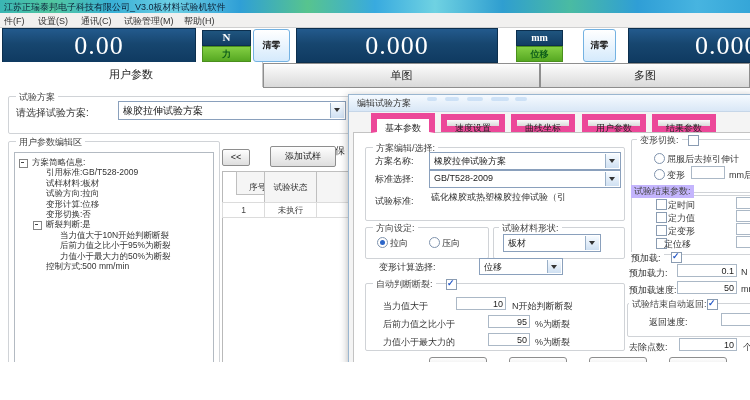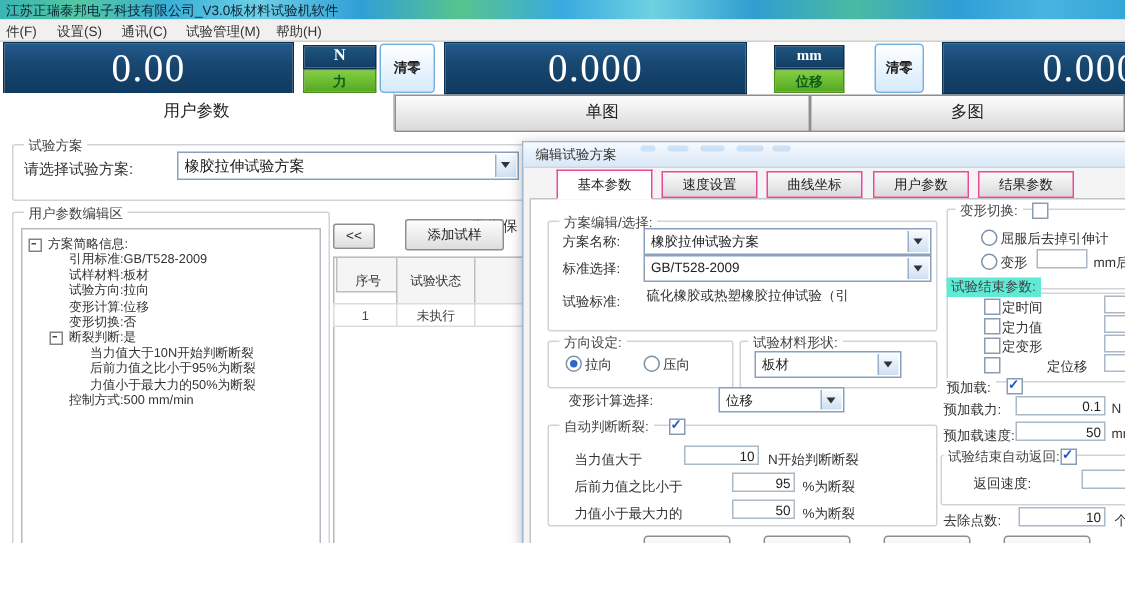--- a/index.html
+++ b/index.html
@@ -66,21 +66,21 @@
   .pushbtn{background:linear-gradient(180deg,#fefefe,#dedede);border:1px solid #8e8e8e;border-radius:2px;
         text-align:center;font-size:9px;color:#222;}
 
   
   .dlg{position:absolute;left:348px;top:94px;width:404px;height:270px;background:#f4f4f4;
        border:1px solid #9ab6d0;box-shadow:0 2px 8px rgba(0,0,0,.3);}
   .dlg-title{position:absolute;left:0;top:0;width:100%;height:16px;
        background:linear-gradient(180deg,#f5faff,#d9e7f6);border-bottom:1px solid #c6d6e8;}
   .dlg-title span{position:absolute;left:8px;top:2px;font-size:9px;color:#333;}
   .artifact{position:absolute;top:7px;height:4px;border-radius:2px;background:#aecdf0;opacity:.5;}
-  .dtab{position:absolute;border:1px solid #ec4899;background:linear-gradient(180deg,#fafafa,#dadada);
+  .dtab{position:absolute;border:6px solid #ec4899;background:linear-gradient(180deg,#fafafa,#dadada);
         text-align:center;font-size:9px;color:#222;line-height:17px;box-sizing:border-box;}
   .dtab.active{background:#fff;border-bottom:1px solid #fff;line-height:18px;z-index:3;}
   .dpanel2{position:absolute;background:#fff;border:1px solid #c3c3c3;}
   .dlg .gl{background:#fff;}
 </style>
 </head>
 <body>
 
 <div class="page">
 <div class="app">
@@ -146,21 +146,21 @@
       <div class="titem lv2">后前力值之比小于95%为断裂</div>
       <div class="titem lv2">力值小于最大力的50%为断裂</div>
       <div class="titem lv1">控制方式:500 mm/min</div>
     </div>
   </div>
 
   <div class="abs pushbtn" style="left:222px;top:149px;width:26px;height:15px;line-height:14px;">&lt;&lt;</div>
   <div class="abs pushbtn" style="left:270px;top:146px;width:64px;height:19px;line-height:18px;">添加试样</div>
 
   <div class="abs" style="left:222px;top:171px;width:179px;height:191px;background:#fff;border:1px solid #b9b9b9;"></div>
-  <div class="thc" style="left:224px;top:171px;width:43px;height:24px;line-height:30px;">序号</div>
+  <div class="thc" style="left:236px;top:171px;width:43px;height:24px;line-height:30px;">序号</div>
   <div class="thc" style="left:264px;top:171px;width:53px;height:32px;line-height:30px;">试验状态</div>
   <div class="thc" style="left:316px;top:171px;width:85px;height:32px;">
     <div style="margin-top:3px;">宽度</div>
     <div>(mm)</div>
   </div>
   <div class="tdc" style="left:222px;top:202px;width:43px;height:16px;line-height:15px;">1</div>
   <div class="tdc" style="left:264px;top:202px;width:53px;height:16px;line-height:15px;">未执行</div>
   <div class="tdc" style="left:316px;top:202px;width:85px;height:16px;"></div>
 
   <div class="dlg">
@@ -234,32 +234,32 @@
     <div class="gl" style="left:288px;top:39px;">变形切换:</div>
     <span class="cb" style="left:339px;top:40px;"></span>
     <span class="rb" style="left:305px;top:58px;"></span>
     <div class="lbl" style="left:318px;top:58px;">屈服后去掉引伸计</div>
     <span class="rb" style="left:305px;top:74px;"></span>
     <div class="lbl" style="left:318px;top:74px;">变形</div>
     <input class="tin" style="left: 342px; top: 71px; width: 34px; height: 13px;">
     <div class="lbl" style="left:380px;top:74px;">mm后去掉</div>
 
     <div class="abs gb" style="left:282px;top:100px;width:132px;height:58px;"></div>
-    <div class="gl" style="left:282px;top:90px;background:#5eead4;">试验结束参数:</div>
+    <div class="gl" style="left:282px;top:90px;background:#c4b5fd;">试验结束参数:</div>
     <span class="cb" style="left:307px;top:104px;"></span>
     <div class="lbl" style="left:319px;top:104px;">定时间</div>
     <input class="tin" style="left: 387px; top: 102px; width: 40px; height: 12px;">
     <span class="cb" style="left:307px;top:117px;"></span>
     <div class="lbl" style="left:319px;top:117px;">定力值</div>
     <input class="tin" style="left: 387px; top: 115px; width: 40px; height: 12px;">
     <span class="cb" style="left:307px;top:130px;"></span>
     <div class="lbl" style="left:319px;top:130px;">定变形</div>
     <input class="tin" style="left: 387px; top: 128px; width: 40px; height: 12px;">
     <span class="cb" style="left:307px;top:143px;"></span>
-    <div class="lbl" style="left:337px;top:143px;padding-left:12px;">定位移</div>
+    <div class="lbl" style="left:303px;top:143px;padding-left:12px;">定位移</div>
     <input class="tin" style="left: 387px; top: 141px; width: 40px; height: 12px;">
 
     <div class="lbl" style="left:282px;top:157px;background:#fff;padding-right:3px;">预加载:</div>
     <span class="cb" style="left:322px;top:157px;">
           <i class="ck">✓</i>
         </span>
     <div class="lbl" style="left:280px;top:172px;">预加载力:</div>
     <input class="tin" style="left: 328px; top: 169px; width: 60px; height: 13px;" value="0.1">
     <div class="lbl" style="left:392px;top:172px;">N</div>
     <div class="lbl" style="left:280px;top:189px;">预加载速度:</div>

